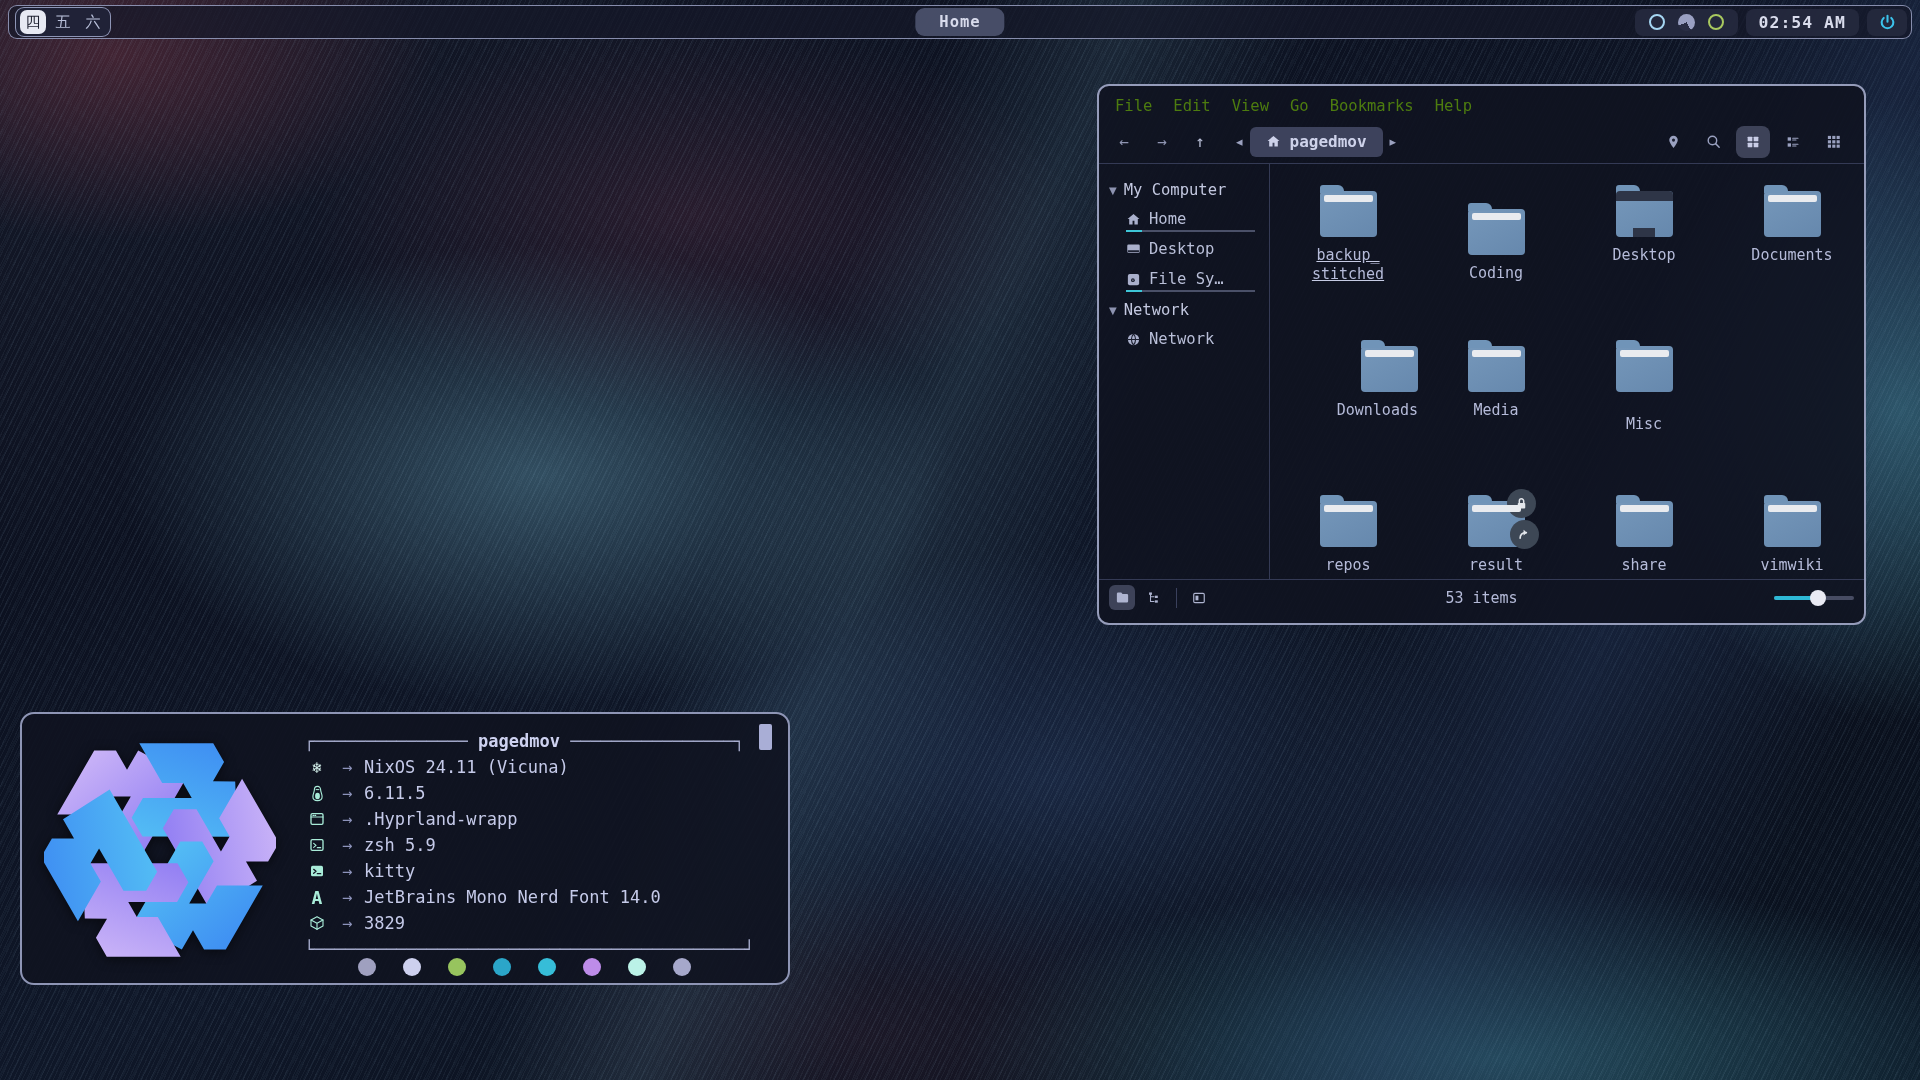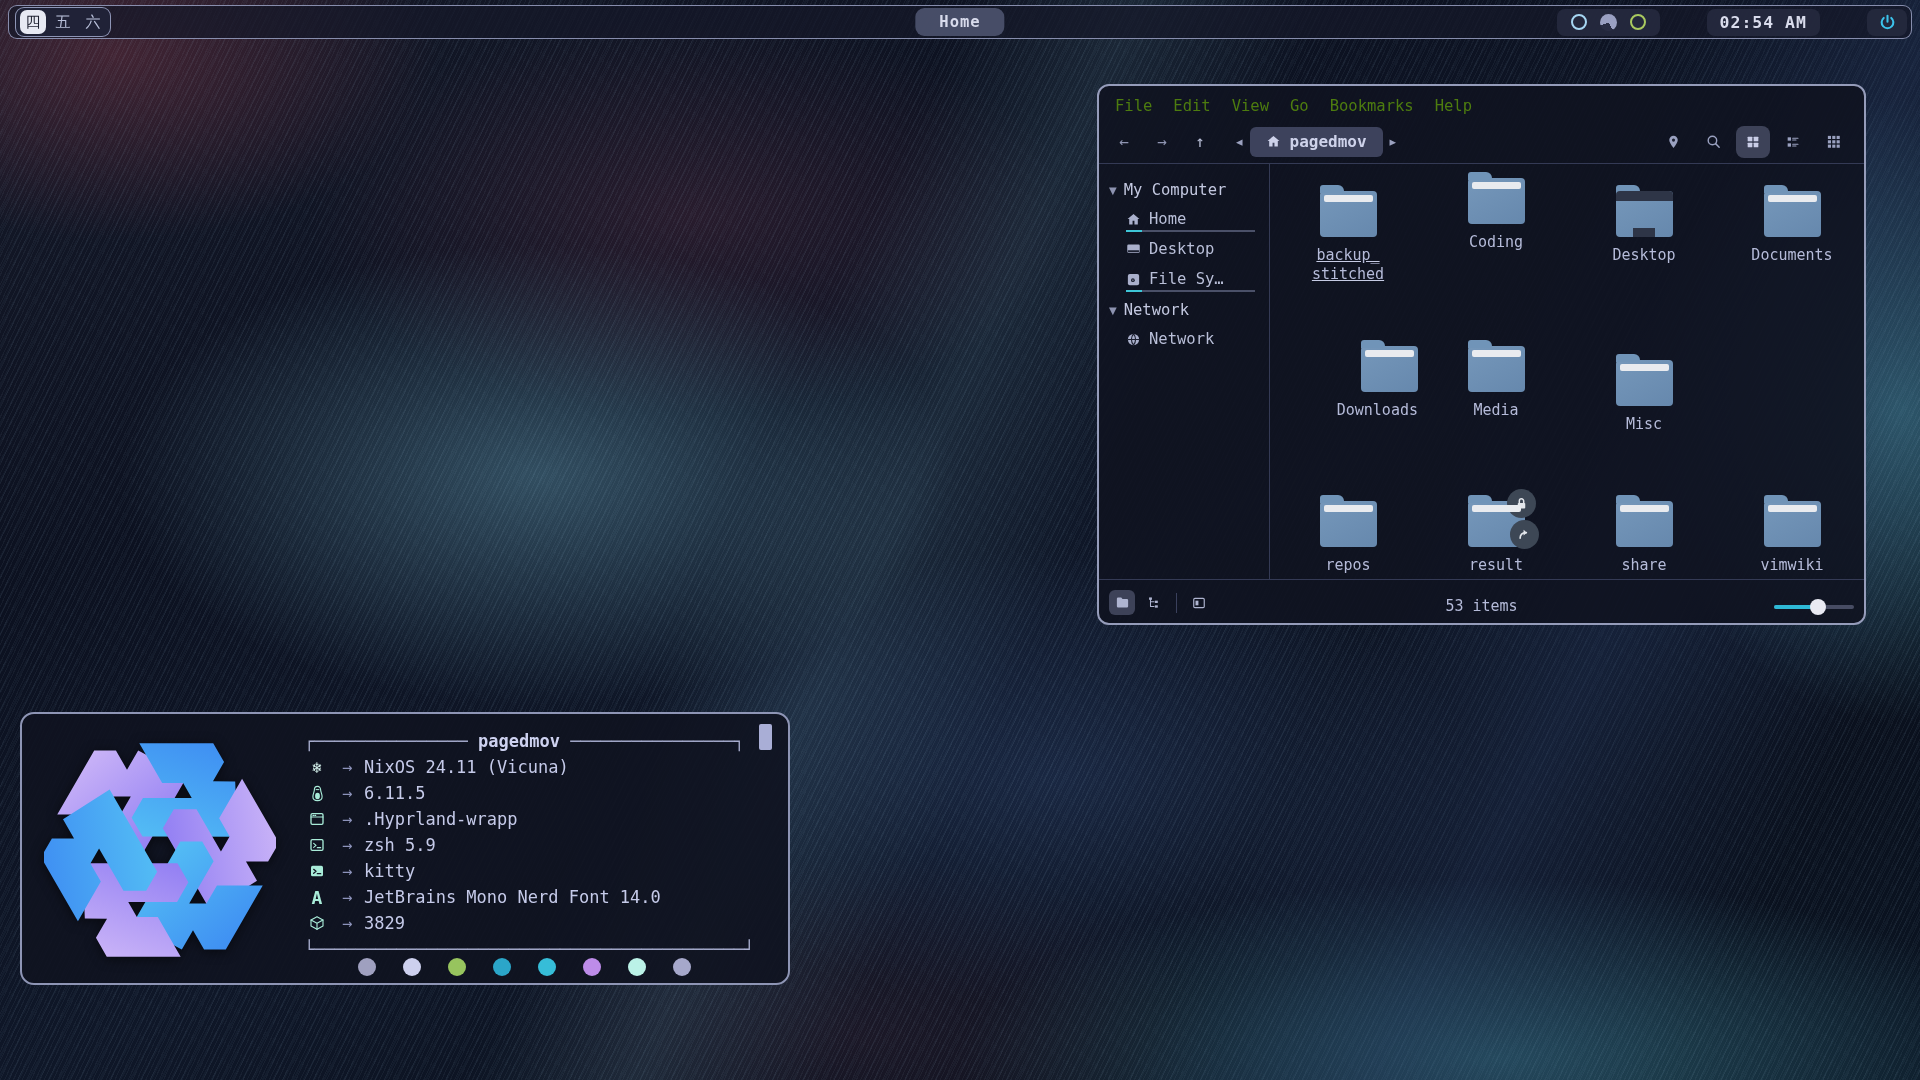--- a/index.html
+++ b/index.html
@@ -36,21 +36,21 @@
     display:flex; align-items:center; z-index:5; }
   .ws-pill { position:absolute; left:6px; top:1px; height:30px; display:flex; align-items:center; gap:4px;
     background:rgba(32,36,56,.9); border:1.5px solid rgba(155,162,196,.9); border-radius:9px; padding:0 4px; }
   .ws { width:26px; height:24px; border-radius:7px; display:flex; align-items:center; justify-content:center;
     font-size:15px; color:#b9c0da; font-family:"DejaVu Sans",sans-serif; }
   .ws.active { background:#e7e9f3; color:#1d2030; }
   .title-pill { position:absolute; left:50%; transform:translateX(-50%); top:2px; height:28px;
     background:rgba(74,80,106,.95); border-radius:9px; padding:0 24px; display:flex; align-items:center;
     color:#d8dbec; font-size:15.5px; font-weight:bold; letter-spacing:1px; }
   .tb-right { position:absolute; right:4px; top:2.5px; display:flex; gap:8px; align-items:center; }
-  .tb-seg { height:27px; background:rgba(37,41,62,.92); border-radius:8px; display:flex; align-items:center;margin-left:39px; }
+  .tb-seg { height:27px; background:rgba(37,41,62,.92); border-radius:8px; display:flex; align-items:center; }
   .tray { padding:0 14px; gap:13px; }
   .ring { width:16px; height:16px; border-radius:50%; }
   .ring.cyan  { border:2.5px solid #a6d6f2; }
   .ring.green { border:2.5px solid #a9c95f; }
   .disk { width:17px; height:17px; border-radius:50%;
     background:conic-gradient(from 150deg,#2a2e45 0 100deg,#9aa0c2 100deg 360deg); }
   .clockpill { padding:0 13px; color:#d9dcec; font-size:16.5px; font-weight:bold; letter-spacing:1px; }
   .powerpill { width:40px; justify-content:center; }
 
   
@@ -95,21 +95,21 @@
     background:#e9ebef; border-radius:2px; }
   .ficon.desktop::after { content:""; position:absolute; top:0; left:0; right:0; height:10px;
     background:#2e3547; border-radius:4px 4px 0 0; }
   .ficon.desktop .stand { position:absolute; bottom:0; left:50%; transform:translateX(-50%);
     width:22px; height:9px; background:#2e3547; }
   .flabel { font-size:15px; color:#b5bbd9; text-align:center; line-height:19px; white-space:pre-line; }
   .emblem { position:absolute; width:29px; height:29px; border-radius:50%; background:#3d4755;
     display:flex; align-items:center; justify-content:center; color:#e4e7ec; }
   .emblem.e0 { right:-11px; top:-12px; }
   .emblem.e1 { right:-14px; top:19px; }
-  .statusbar { height:36px; border-top:1px solid #343a55; display:flex; align-items:flex-end;
+  .statusbar { height:36px; border-top:1px solid #343a55; display:flex; align-items:center;
     padding:0 10px; position:relative; }
   .statbtn { width:26px; height:25px; border-radius:6px; display:flex; align-items:center; justify-content:center;
     color:#aeb4d0; margin-right:6px; }
   .statbtn.active { background:#3d4258; }
   .stat-sep { width:1px; height:20px; background:#3a405c; margin:0 9px 0 3px; }
   .items-count { position:absolute; left:50%; transform:translateX(-50%); font-size:15px; color:#b5bbd9; }
   .zoomslider { margin-left:auto; position:relative; width:80px; height:16px; display:flex; align-items:center; }
   .ztrack { width:100%; height:4px; border-radius:2px; background:#474c63; }
   .zfill { position:absolute; left:0; width:44px; height:4px; border-radius:2px; background:#2eb9d6; }
   .zknob { position:absolute; left:36px; top:0; width:16px; height:16px; border-radius:50%; background:#e9eaf3; }
@@ -298,21 +298,21 @@
             </div>
           </div>
         </div>
       <div class="vline"></div>
       <div class="filegrid" id="fm-grid">
           <div class="fcell" style="left: 8px; top: 27px; text-decoration: underline;">
             <div class="ficon"></div>
             <div class="flabel">backup_
 stitched</div>
           </div>
-          <div class="fcell" style="left: 156px; top: 14px;">
+          <div class="fcell" style="left: 156px; top: 45px;">
             <div class="ficon"></div>
             <div class="flabel">Coding</div>
           </div>
           <div class="fcell" style="left: 304px; top: 27px;">
             <div class="ficon desktop">
               <span class="stand"></span>
             </div>
             <div class="flabel">Desktop</div>
           </div>
           <div class="fcell" style="left: 452px; top: 27px;">
@@ -320,21 +320,21 @@
             <div class="flabel">Documents</div>
           </div>
           <div class="fcell" style="left: 8px; top: 182px; align-items: flex-end;">
             <div class="ficon"></div>
             <div class="flabel">Downloads</div>
           </div>
           <div class="fcell" style="left: 156px; top: 182px;">
             <div class="ficon"></div>
             <div class="flabel">Media</div>
           </div>
-          <div class="fcell" style="left: 304px; top: 196px;">
+          <div class="fcell" style="left: 304px; top: 182px; gap: 14px;">
             <div class="ficon"></div>
             <div class="flabel">Misc</div>
           </div>
           <div class="fcell" style="left: 8px; top: 337px;">
             <div class="ficon"></div>
             <div class="flabel">repos</div>
           </div>
           <div class="fcell" style="left: 156px; top: 337px;">
             <div class="ficon">
               <span class="emblem e0">

